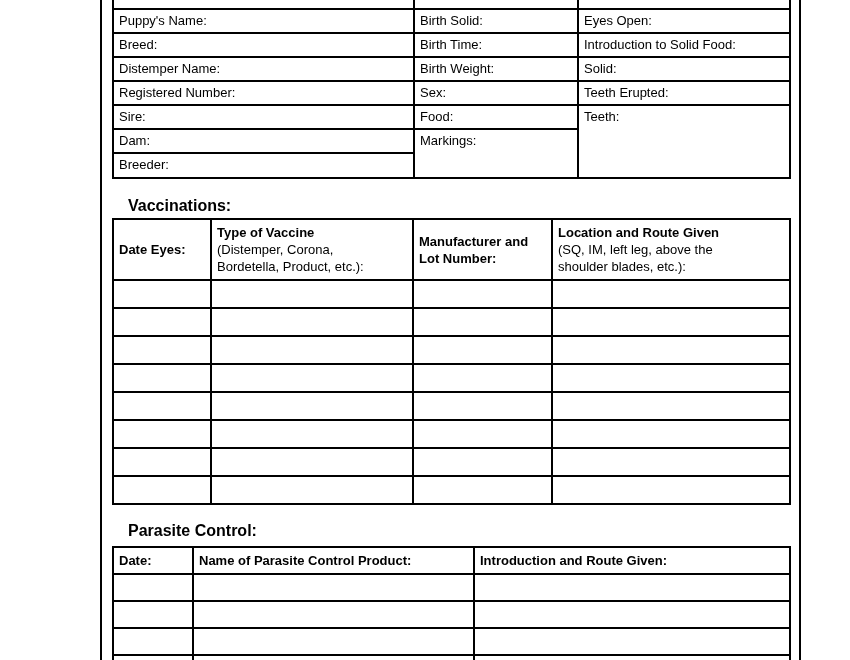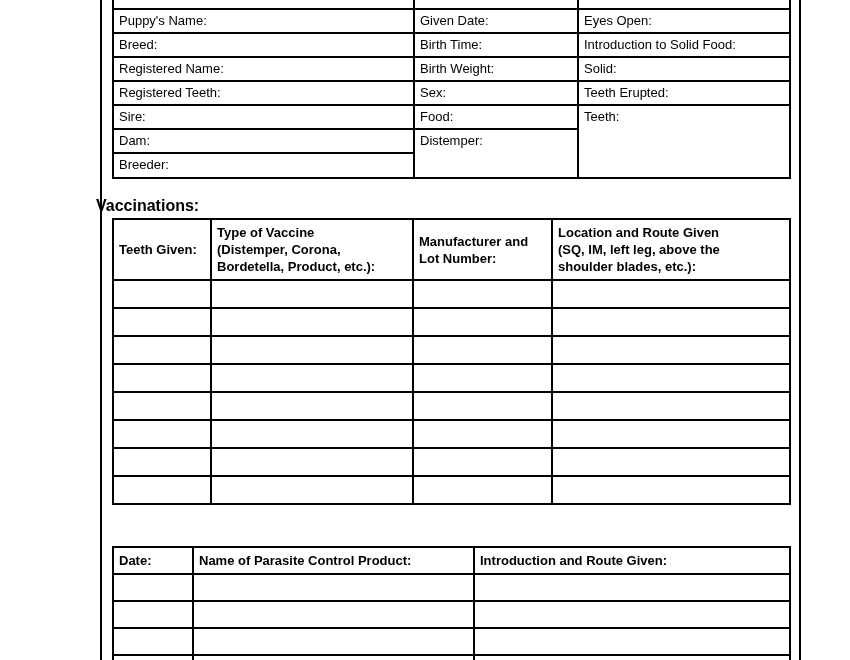--- a/index.html
+++ b/index.html
@@ -41,39 +41,39 @@
 
   
   #info-table { top: -16px; }
   #info-table tr { height: 24px; padding-left: 20px; }
   #info-table tr.clipped-row { height: 24px; }
   #info-table tr.last-row { height: 25px; }
 
   
   .section-heading {
     position: absolute;
-    left: 96px;
+    left: 128px;
     font-size: 16px;
     font-weight: bold;
     line-height: 19px;
     white-space: nowrap;
   }
   #vaccinations-heading { top: 196px; }
   #parasite-heading     { top: 521px; }
 
   
   #vacc-table { top: 218px; }
   #vacc-table tr.hdr-row { height: 61px; }
   #vacc-table tr.body-row { height: 28px; }
   #vacc-table td.hdr {
     vertical-align: middle;
     font-weight: bold;
     line-height: 17px;
   }
-  .hdr .normal-line { font-weight: bold; }
+  .hdr .normal-line { font-weight: normal; }
 
   
   #para-table { top: 546px; }
   #para-table tr.hdr-row { height: 27px; }
   #para-table tr.body-row { height: 27px; }
   #para-table td.hdr {
     vertical-align: middle;
     font-weight: bold;
   }
 </style>
@@ -92,66 +92,66 @@
         <col style="width:212px">
       </colgroup>
     <tbody>
         <tr class="clipped-row">
       <td></td>
       <td></td>
       <td></td>
     </tr>
     <tr>
       <td><span>Puppy's Name:</span></td>
-      <td><span>Given Date:</span></td>
+      <td><span>Birth Solid:</span></td>
       <td><span>Eyes Open:</span></td>
     </tr>
     <tr>
       <td><span>Breed:</span></td>
       <td><span>Birth Time:</span></td>
       <td><span>Introduction to Solid Food:</span></td>
     </tr>
     <tr>
-      <td><span>Registered Name:</span></td>
+      <td><span>Distemper Name:</span></td>
       <td><span>Birth Weight:</span></td>
       <td><span>Solid:</span></td>
     </tr>
     <tr>
-      <td><span>Registered Teeth:</span></td>
+      <td><span>Registered Number:</span></td>
       <td><span>Sex:</span></td>
       <td><span>Teeth Erupted:</span></td>
     </tr>
     <tr>
       <td><span>Sire:</span></td>
       <td><span>Food:</span></td>
       <td rowspan="3"><span>Teeth:</span></td>
     </tr>
     <tr>
       <td><span>Dam:</span></td>
-      <td rowspan="2"><span>Distemper:</span></td>
+      <td rowspan="2"><span>Markings:</span></td>
     </tr>
     <tr class="last-row">
       <td><span>Breeder:</span></td>
     </tr>
   </tbody>
     </table>
 
   <div id="vaccinations-heading" class="section-heading">Vaccinations:</div>
 
   <table id="vacc-table">
     <colgroup>
         <col style="width:98px">
         <col style="width:202px">
         <col style="width:139px">
         <col style="width:238px">
       </colgroup>
     <tbody>
         <tr class="hdr-row">
       <td class="hdr">
-        <div>Teeth Given:</div>
+        <div>Date Eyes:</div>
       </td>
       <td class="hdr">
         <div>Type of Vaccine</div>
         <div class="normal-line">(Distemper, Corona,</div>
         <div class="normal-line">Bordetella, Product, etc.):</div>
       </td>
       <td class="hdr">
         <div>Manufacturer and</div>
         <div>Lot Number:</div>
       </td>
@@ -205,20 +205,21 @@
     </tr>
     <tr class="body-row">
       <td></td>
           <td></td>
           <td></td>
           <td></td>
     </tr>
   </tbody>
     </table>
 
+  <div id="parasite-heading" class="section-heading">Parasite Control:</div>
 
   <table id="para-table">
     <colgroup>
         <col style="width:80px">
         <col style="width:281px">
         <col style="width:316px">
       </colgroup>
     <tbody>
         <tr class="hdr-row">
       <td class="hdr">

